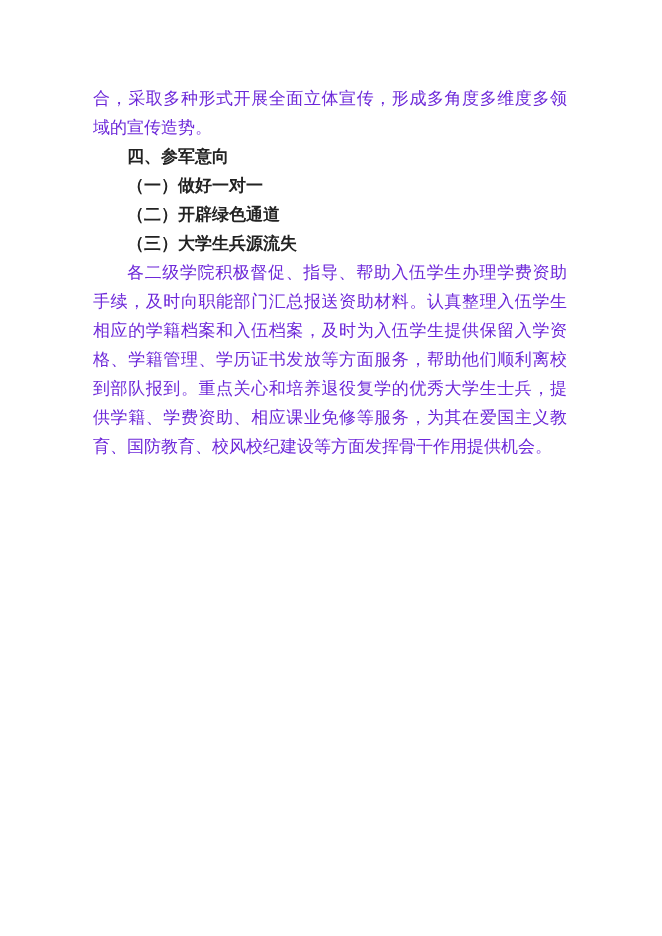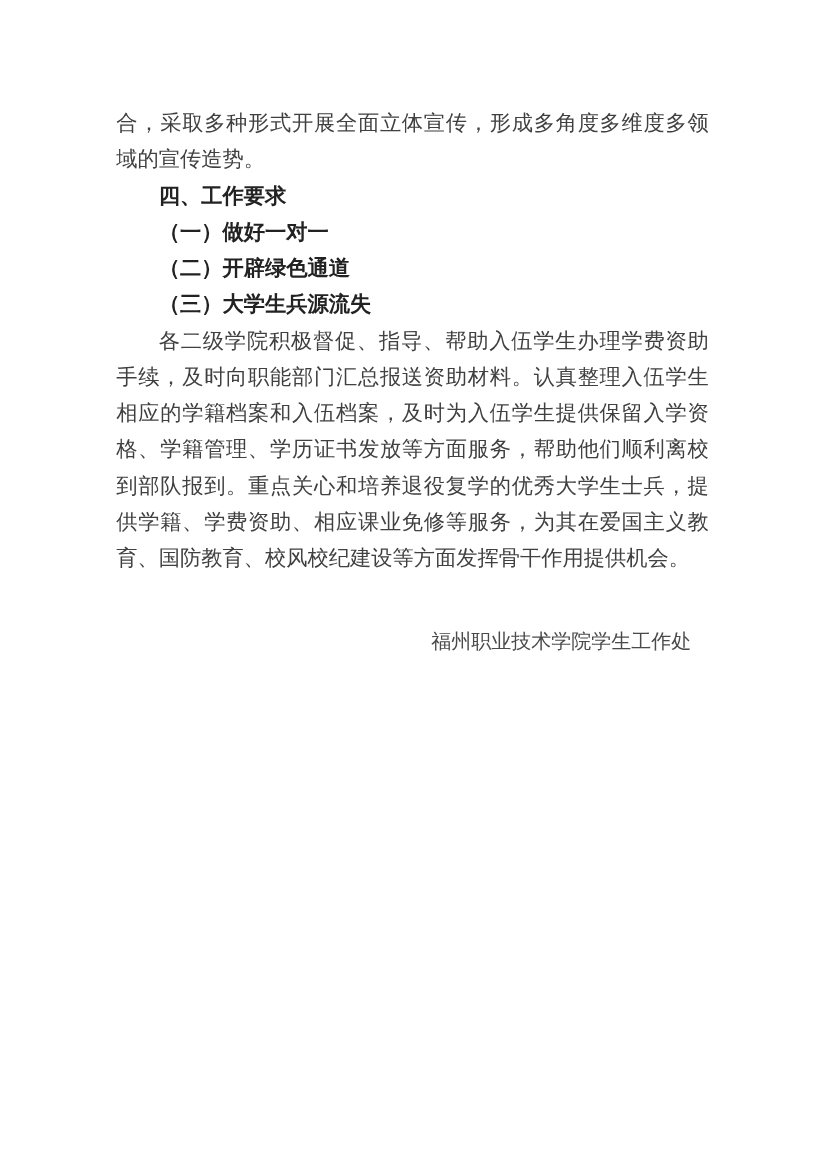--- a/index.html
+++ b/index.html
@@ -14,21 +14,21 @@
     height: 936px;
     background: #ffffff;
     padding: 84px 95px 0 93px;
     overflow: hidden;
     font-family: "Liberation Serif", serif;
   }
   .page p {
     margin: 0;
     font-size: 17px;
     line-height: 29px;
-    color: #404040;
+    color: #6d28d9;
     text-align: justify;
     text-justify: inter-ideograph;
     text-indent: 2em;
     word-break: break-all;
   }
   .page p.continued {
     text-indent: 0;
   }
   .page p.heading-l1,
   .page p.heading-l2 {
@@ -44,19 +44,18 @@
     padding-right: 14px;
     font-size: 16px;
     color: #4a4a4a;
   }
 </style>
 </head>
 <body>
 
 <div class="page">
   <p class="continued">合，采取多种形式开展全面立体宣传，形成多角度多维度多领域的宣传造势。</p>
-  <p class="heading-l1">四、工作要求</p>
+  <p class="heading-l1">四、参军意向</p>
   <p class="heading-l2">（一）做好一对一</p>
   <p class="heading-l2">（二）开辟绿色通道</p>
   <p class="heading-l2">（三）大学生兵源流失</p>
   <p class="body">各二级学院积极督促、指导、帮助入伍学生办理学费资助手续，及时向职能部门汇总报送资助材料。认真整理入伍学生相应的学籍档案和入伍档案，及时为入伍学生提供保留入学资格、学籍管理、学历证书发放等方面服务，帮助他们顺利离校到部队报到。重点关心和培养退役复学的优秀大学生士兵，提供学籍、学费资助、相应课业免修等服务，为其在爱国主义教育、国防教育、校风校纪建设等方面发挥骨干作用提供机会。</p>
-  <p class="signature">福州职业技术学院学生工作处</p>
 </div>
 
 </body></html>

